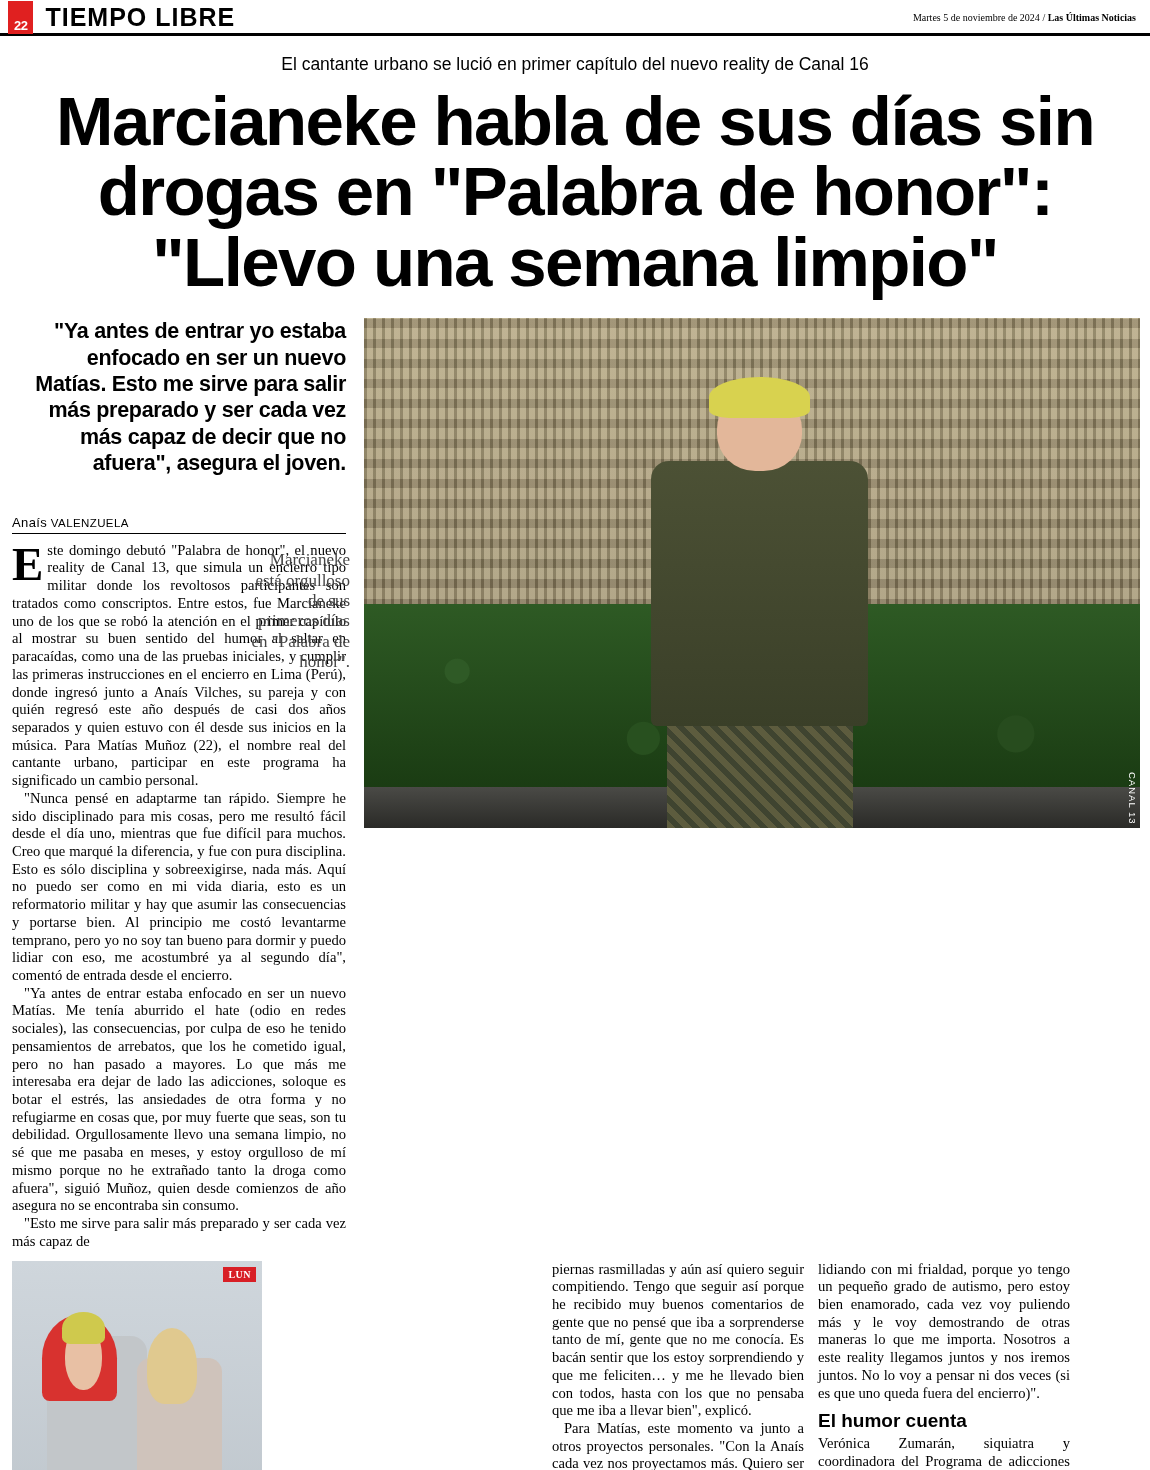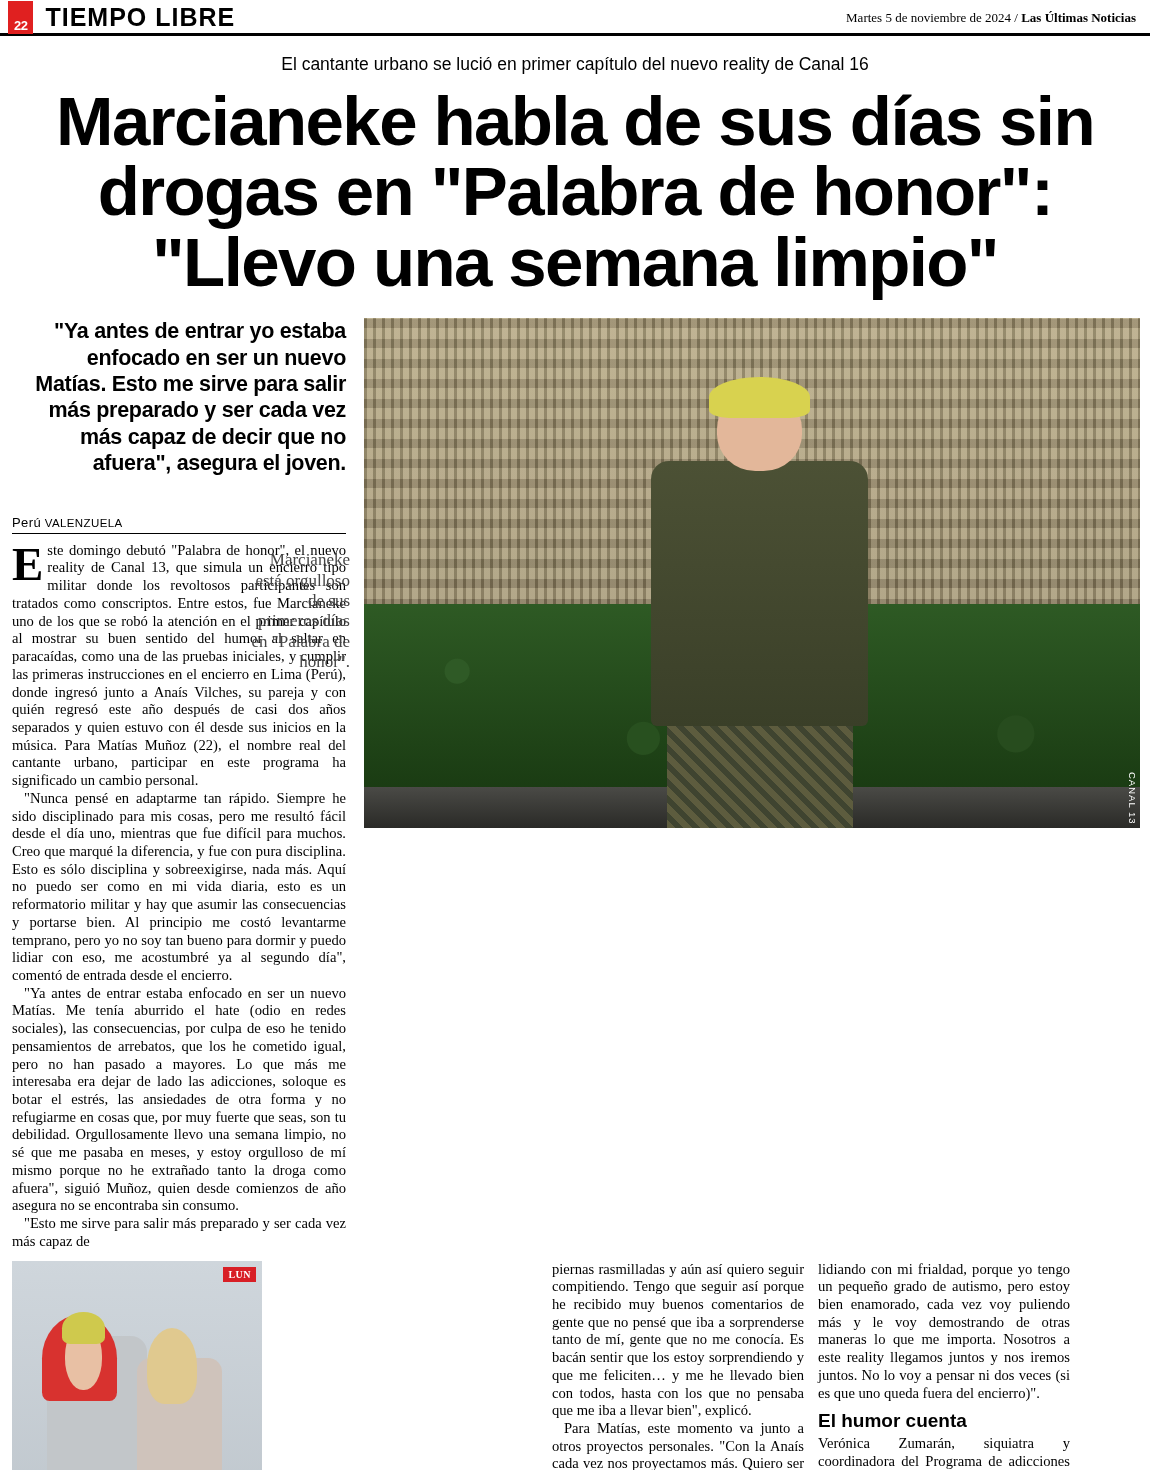--- a/index.html
+++ b/index.html
@@ -35,21 +35,21 @@
   .section-title {
     font-family: "Liberation Sans", sans-serif;
     font-weight: bold;
     font-size: 25px;
     letter-spacing: 1px;
     margin-left: 12px;
     flex: 1;
   }
   .issue-info {
     font-family: "Liberation Serif", serif;
-    font-size: 13px;
+    font-size: 10px;
     text-align: right;
   }
   .issue-info .paper { font-weight: bold; }
 
   
   .kicker {
     text-align: center;
     font-family: "Liberation Sans", sans-serif;
     font-size: 17.5px;
     margin-top: 18px;
@@ -256,21 +256,21 @@
 
 <div class="kicker">El cantante urbano se lució en primer capítulo del nuevo reality de Canal 16</div>
 <h1 class="headline">Marcianeke habla de sus días sin drogas en "Palabra de honor": "Llevo una semana limpio"</h1>
 
 <div class="upper">
 
   <div class="lead-col">
     <div class="standfirst">"Ya antes de entrar yo estaba enfocado en ser un nuevo Matías. Esto me sirve para salir más preparado y ser cada vez más capaz de decir que no afuera", asegura el joven.</div>
 
     <div class="byline">
-      <span class="first">Perú</span>
+      <span class="first">Anaís</span>
       <span>VALENZUELA</span>
     </div>
 
     <div class="body-text clearfix" style="margin-top:8px;">
       <p class="first"><span class="dropcap">E</span><span>ste domingo debutó "Palabra de honor", el nuevo reality de Canal 13, que simula un encierro tipo militar donde los revoltosos participantes son tratados como conscriptos. Entre estos, fue Marcianeke uno de los que se robó la atención en el primer capítulo al mostrar su buen sentido del humor al saltar en paracaídas, como una de las pruebas iniciales, y cumplir las primeras instrucciones en el encierro en Lima (Perú), donde ingresó junto a Anaís Vilches, su pareja y con quién regresó este año después de casi dos años separados y quien estuvo con él desde sus inicios en la música. Para Matías Muñoz (22), el nombre real del cantante urbano, participar en este programa ha significado un cambio personal.</span></p>
       <p>"Nunca pensé en adaptarme tan rápido. Siempre he sido disciplinado para mis cosas, pero me resultó fácil desde el día uno, mientras que fue difícil para muchos. Creo que marqué la diferencia, y fue con pura disciplina. Esto es sólo disciplina y sobreexigirse, nada más. Aquí no puedo ser como en mi vida diaria, esto es un reformatorio militar y hay que asumir las consecuencias y portarse bien. Al principio me costó levantarme temprano, pero yo no soy tan bueno para dormir y puedo lidiar con eso, me acostumbré ya al segundo día", comentó de entrada desde el encierro.</p>
       <p>"Ya antes de entrar estaba enfocado en ser un nuevo Matías. Me tenía aburrido el hate (odio en redes sociales), las consecuencias, por culpa de eso he tenido pensamientos de arrebatos, que los he cometido igual, pero no han pasado a mayores. Lo que más me interesaba era dejar de lado las adicciones, soloque es botar el estrés, las ansiedades de otra forma y no refugiarme en cosas que, por muy fuerte que seas, son tu debilidad. Orgullosamente llevo una semana limpio, no sé que me pasaba en meses, y estoy orgulloso de mí mismo porque no he extrañado tanto la droga como afuera", siguió Muñoz, quien desde comienzos de año asegura no se encontraba sin consumo.</p>
       <p>"Esto me sirve para salir más preparado y ser cada vez más capaz de</p>
     </div>
   </div>

